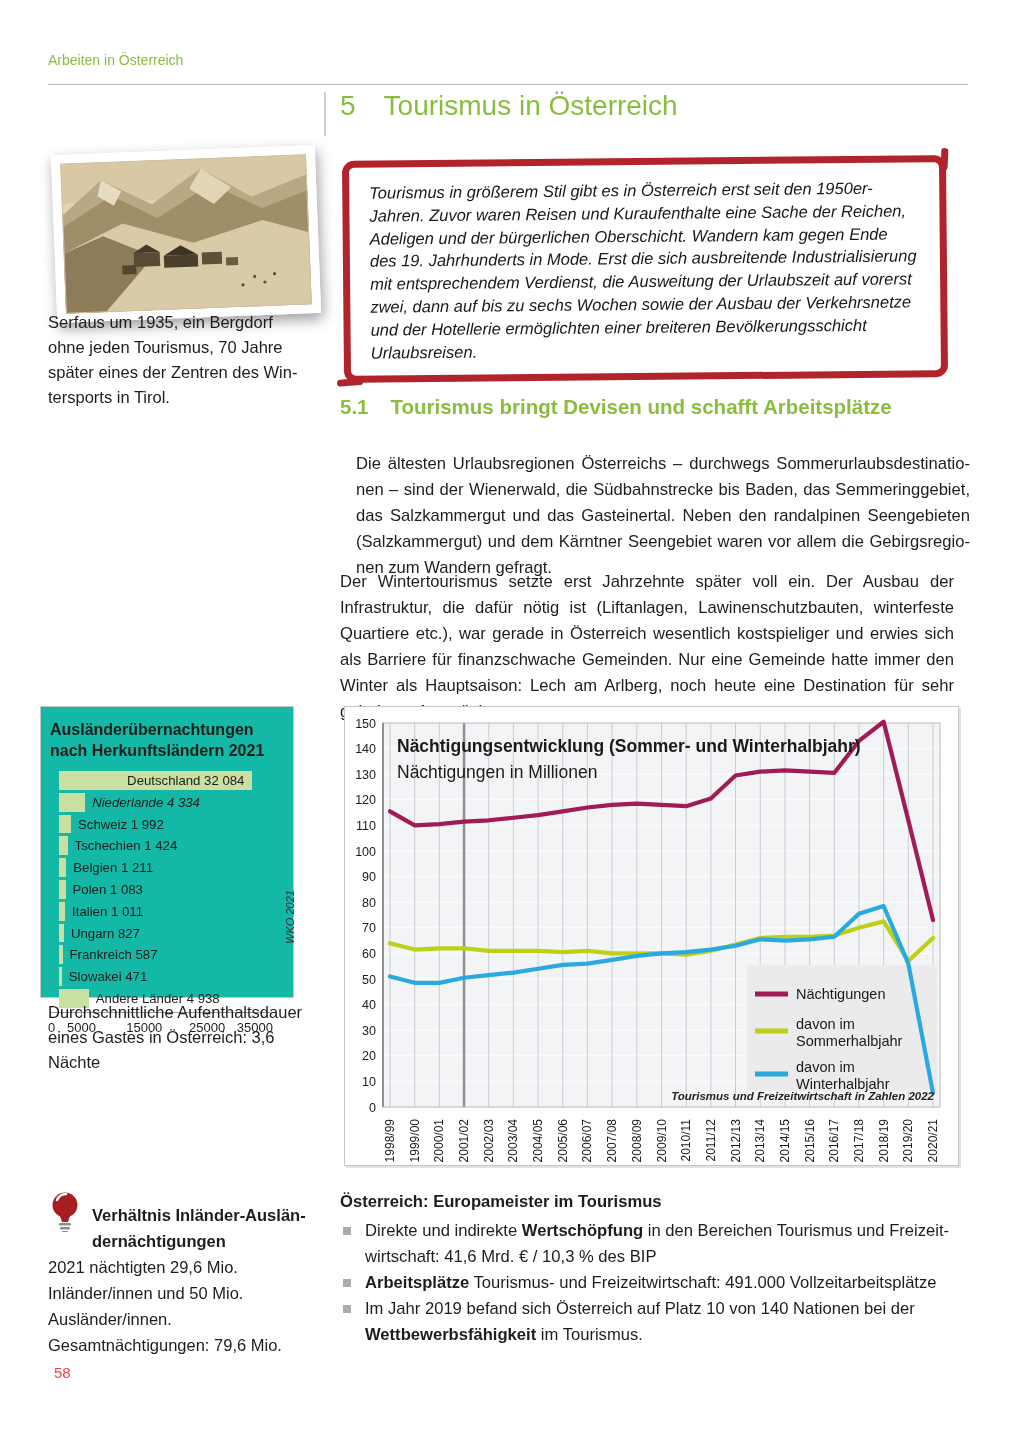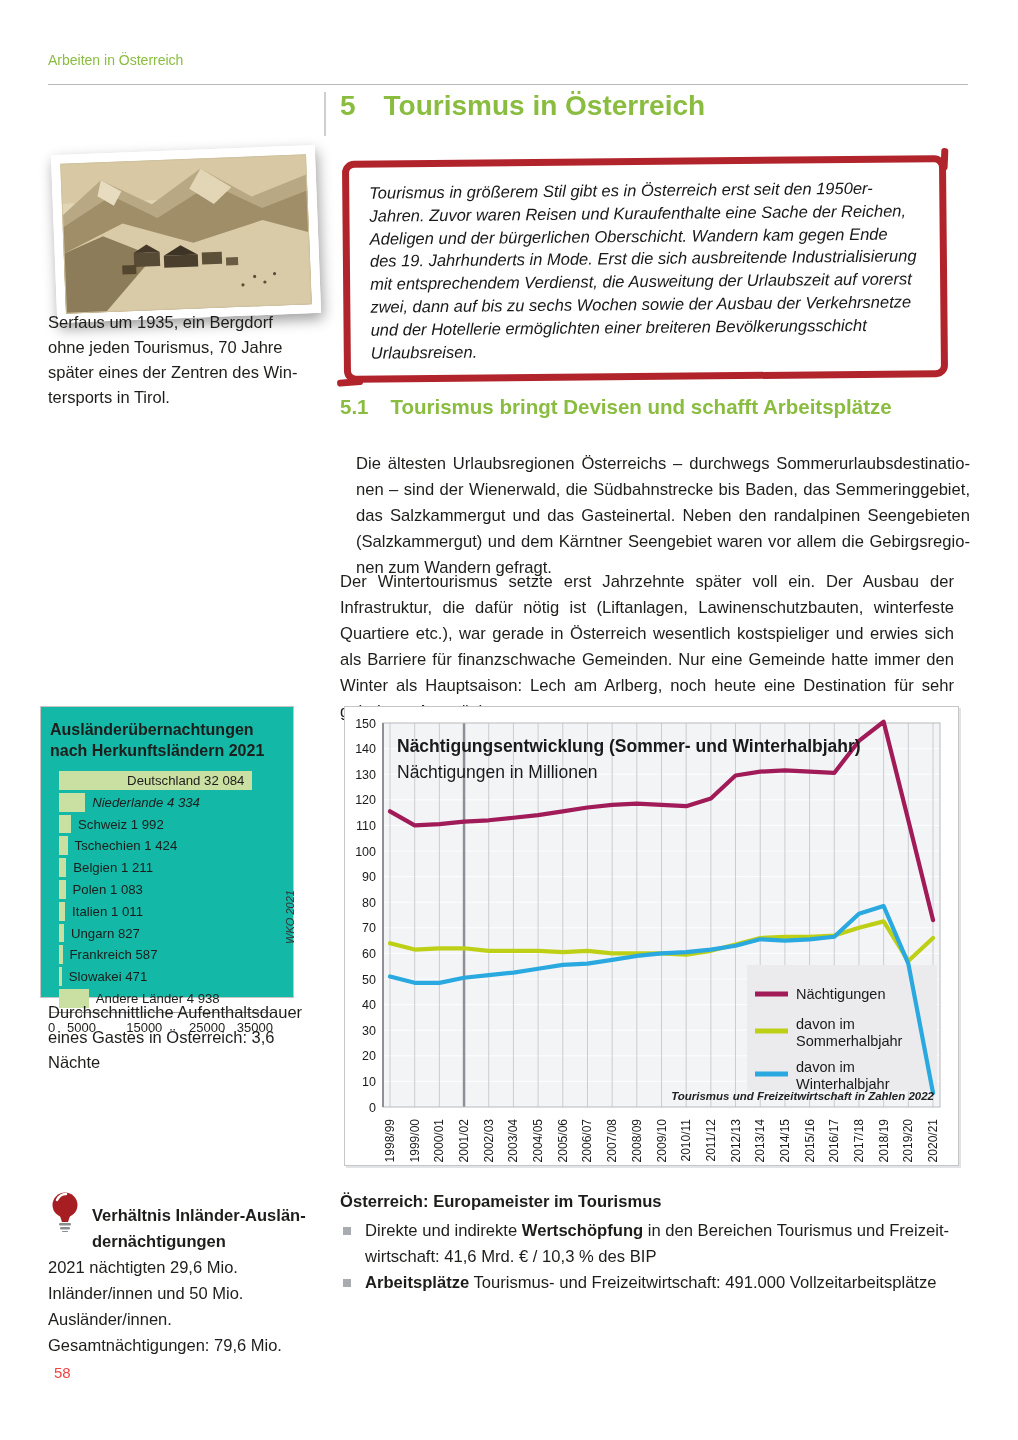--- a/index.html
+++ b/index.html
@@ -26,21 +26,21 @@
   .bar-src{position:absolute;right:-24px;bottom:74px;transform:rotate(-90deg);transform-origin:center;
            font-size:11px;font-style:italic;color:#333;}
   .stay-note{position:absolute;left:48px;top:1000px;width:262px;font-size:16.5px;line-height:25px;}
   .tip{position:absolute;left:48px;top:1192px;width:268px;font-size:16.5px;line-height:26px;}
   .tip-icon{float:left;width:44px;height:40px;}
   .tip-title{font-weight:bold;font-size:16.5px;padding-top:10px;}
   .pagenum{position:absolute;left:54px;top:1364px;font-size:15px;color:#ef4444;}
   
   .main{position:absolute;left:340px;top:90px;width:618px;}
   .title-divider{position:absolute;left:-16px;top:2px;width:2px;height:44px;background:#cfcfcf;}
-  .chapter{position:absolute;left:0;top:0;color:#8abd3f;font-size:28px;font-weight:bold;}
+  .chapter{position:absolute;left:0;top:0;color:#8abd3f;font-size:28px;font-weight:normal;}
   .chapter .num{margin-right:28px;}
   .intro-box{position:absolute;left:3px;top:68px;width:604px;box-sizing:border-box;
              border:7px solid #b2242b;border-radius:12px;padding:14px 22px 12px 20px;
              transform:rotate(-0.55deg);background:#fff;}
   .intro-box:before{content:"";position:absolute;right:-9px;top:-14px;width:7px;height:22px;
              background:#b2242b;border-radius:3px;transform:rotate(3deg);}
   .intro-box:after{content:"";position:absolute;left:-14px;bottom:-10px;width:26px;height:7px;
              background:#b2242b;border-radius:3px;transform:rotate(-4deg);}
   .intro-text{font-size:16.5px;line-height:22.8px;font-style:italic;color:#191919;}
   .sec-head{position:absolute;left:0;top:305px;color:#8abd3f;font-size:20.5px;font-weight:bold;}
@@ -283,16 +283,17 @@
           <text x="567.3181818181819" y="412" text-anchor="end" font-size="12" fill="#1a1a1a" transform="rotate(-90 567.3181818181819 412)">2019/20</text>
           <text x="592" y="412" text-anchor="end" font-size="12" fill="#1a1a1a" transform="rotate(-90 592 412)">2020/21</text>
         </svg>
     </div>
 
     <div class="facts">
       <div class="facts-head">Österreich: Europameister im Tourismus</div>
       <ul id="facts-list">
           <li><span class="sq"></span><span>Direkte und indirekte </span><span class="b">Wertschöpfung</span><span> in den Bereichen Tourismus und Freizeit­wirtschaft: 41,6 Mrd. € / 10,3 % des BIP</span></li>
           <li><span class="sq"></span><span class="b">Arbeitsplätze</span><span> Tourismus- und Freizeitwirtschaft: 491.000 Vollzeitarbeitsplätze</span></li>
+          <li><span class="sq"></span><span>Im Jahr 2019 befand sich Österreich auf Platz 10 von 140 Nationen bei der </span><span class="b">Wett­bewerbsfähigkeit</span><span> im Tourismus.</span></li>
         </ul>
     </div>
   </div>
 </div>
 
 </body></html>

